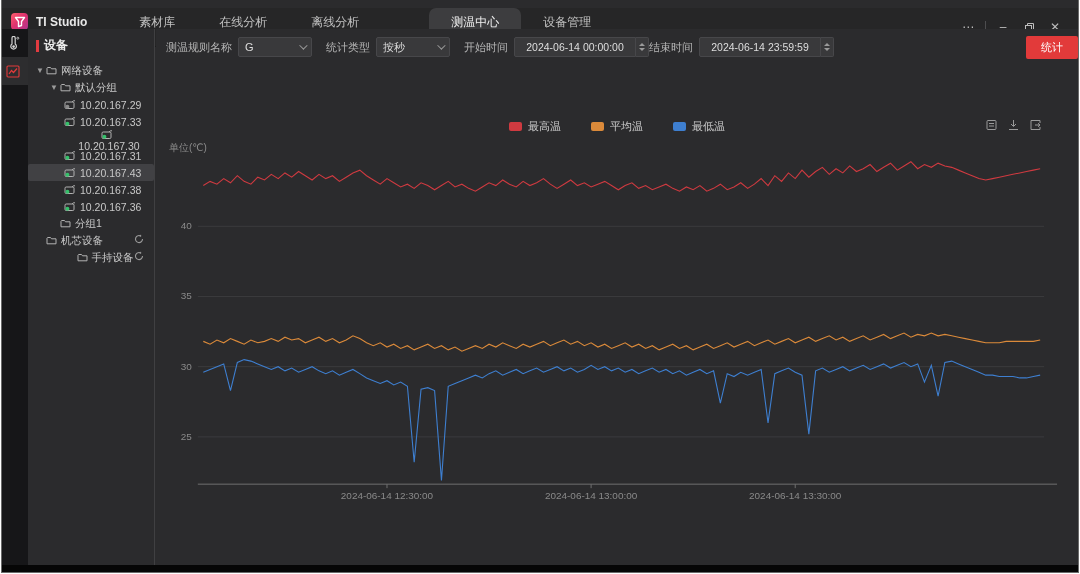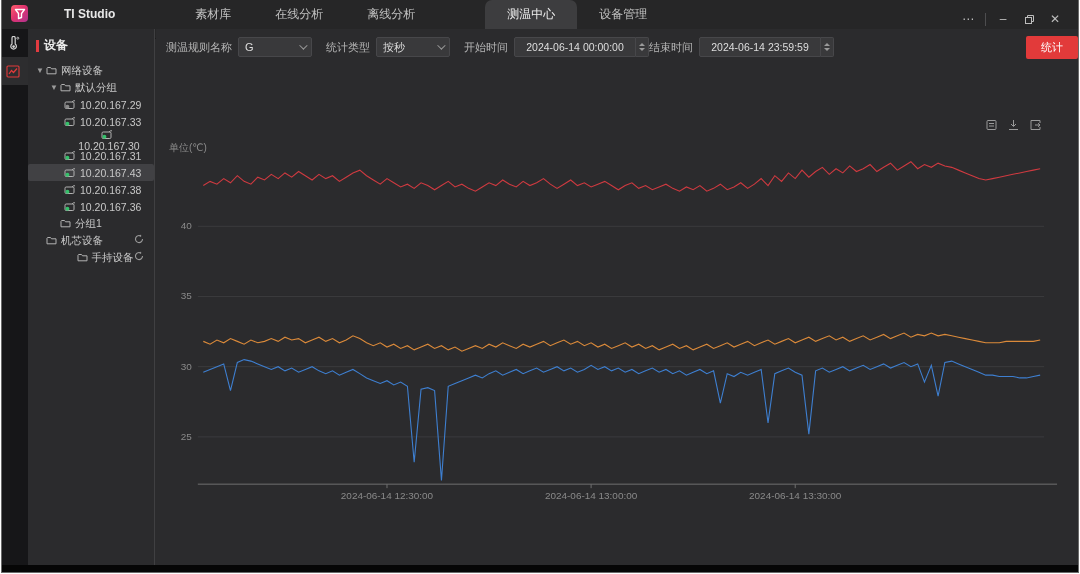--- a/index.html
+++ b/index.html
@@ -3,22 +3,22 @@
 <meta charset="utf-8">
 <style>
   * { margin:0; padding:0; box-sizing:border-box; }
   html,body { width:1080px; height:574px; overflow:hidden; background:#fff;
     font-family:"Liberation Sans","DejaVu Sans",sans-serif; }
   .window { position:absolute; left:1px; top:0; width:1078px; height:573px;
     background:#2b2b2d; color:#d8d8d8; border:1px solid #6a6a6a; border-top:none; }
   .bottom-strip { position:absolute; left:0; bottom:0; width:100%; height:7px; background:#060606; }
 
   
-  .titlebar { position:absolute; left:0; top:0; width:100%; height:39px; background:#262627;
-    display:flex; align-items:stretch; border-bottom:1px solid #1d1d1e;gap:28px; }
+  .titlebar { position:absolute; left:0; top:8px; width:100%; height:39px; background:#262627;
+    display:flex; align-items:stretch; border-bottom:1px solid #1d1d1e; }
   .logo { width:17px; height:17px; margin:5px 8px 0 9px; border-radius:4px;
     background:linear-gradient(135deg,#ff5f6d 0%,#e0336e 45%,#b0338f 100%); position:relative; flex:none; }
   .logo svg { position:absolute; left:2.5px; top:2.5px; }
   .app-title { font-size:12px; font-weight:bold; color:#e8e8e8; line-height:28px; margin-right:30px; }
   .tabs { display:flex; align-items:stretch; }
   .tab { padding:0 22px; font-size:12px; color:#c2c2c2; line-height:28px; cursor:default; white-space:nowrap; }
   .tab.active { background:#3d3d3f; color:#f0f0f0; border-radius:7px 7px 0 0;margin-left:48px; }
   .win-controls { margin-left:auto; display:flex; align-items:center; padding-right:10px; }
   .win-btn { width:26px; height:22px; display:flex; align-items:center; justify-content:center;
     color:#bdbdbd; font-size:12px; }
@@ -283,20 +283,34 @@
         <div class="dt-box">2024-06-14 23:59:59</div>
         <div class="dt-spin">
           <span class="spin-up"></span>
           <span class="spin-down"></span>
         </div>
       </div>
       <button class="stat-btn">统计</button>
     </div>
 
     <div class="chart-region">
+      <div class="legend" id="legend">
+          <div class="legend-item">
+            <span class="legend-swatch" style="background:#cf3a40"></span>
+            <span>最高温</span>
+          </div>
+          <div class="legend-item">
+            <span class="legend-swatch" style="background:#db8a3a"></span>
+            <span>平均温</span>
+          </div>
+          <div class="legend-item">
+            <span class="legend-swatch" style="background:#3e7fd0"></span>
+            <span>最低温</span>
+          </div>
+        </div>
       <div class="toolbox" id="toolbox">
           <span class="tb-icon">
             <svg width="13" height="12" viewBox="0 0 13 12">
               <rect x="2" y="1.5" width="9" height="9" rx="1" fill="none" stroke="#9a9a9a"></rect>
               <path d="M4 4.5h5M4 7h5" stroke="#9a9a9a"></path>
             </svg>
           </span>
           <span class="tb-icon">
             <svg width="13" height="12" viewBox="0 0 13 12">
               <path d="M6.5 1v6M4 5l2.5 2.5L9 5" fill="none" stroke="#9a9a9a"></path>

